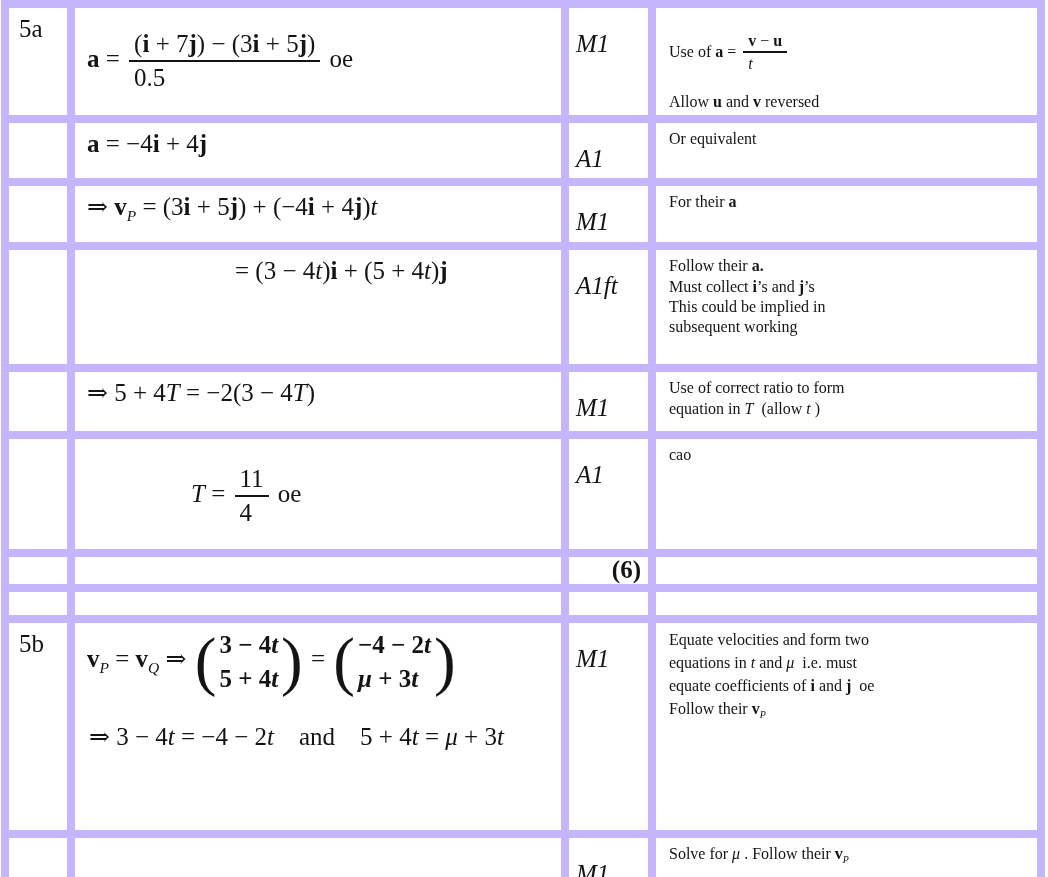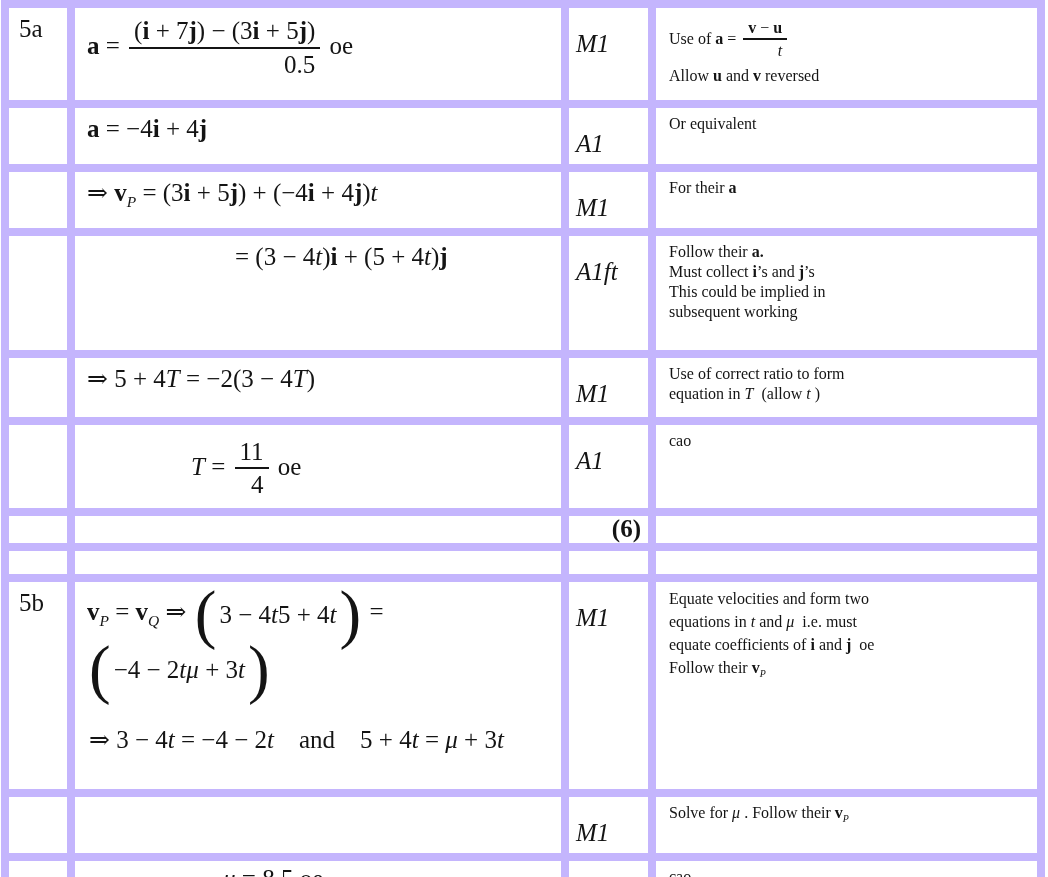--- a/index.html
+++ b/index.html
@@ -27,26 +27,26 @@
     padding:0 7px 2px 0;line-height:1;
   }
   td.indent1{padding-left:160px;}
   td.indent2{padding-left:116px;padding-top:8px;}
   td.indent3{padding-left:148px;padding-top:2px;}
   .line{display:block;}
   .comment-cell .line{line-height:1.26;}
   td.c5b .line{line-height:1.43;}
   td.w5b .vline2{margin-top:26px;display:block;padding-left:2px;}
   td.w5a{padding-top:4px;}
-  .frac{display:inline-block;vertical-align:middle;text-align:right;margin:5px 3px;}
+  .frac{display:inline-block;vertical-align:middle;text-align:left;margin:18px 3px;}
   .frac .num{display:block;border-bottom:2px solid #141414;padding:0 5px 1px;line-height:1.15;}
   .frac .den{display:block;padding:2px 5px 0;line-height:1.15;}
   .cv{display:inline-flex;align-items:center;vertical-align:middle;margin:0 2px;}
   .cv .p{font-size:260%;font-weight:400;line-height:0.85;}
-  .cv .st{display:inline-flex;padding:0 3px;}
+  .cv .st{display:inline-flex;flex-direction:column;padding:0 3px;font-weight:bold;}
   .cv .r{line-height:1.35;white-space:nowrap;}
   sub{font-size:62%;line-height:0;}
   b{font-weight:bold;}
   i{font-style:italic;}
 </style>
 </head>
 <body>
 
 <table class="ms">
   <colgroup>

